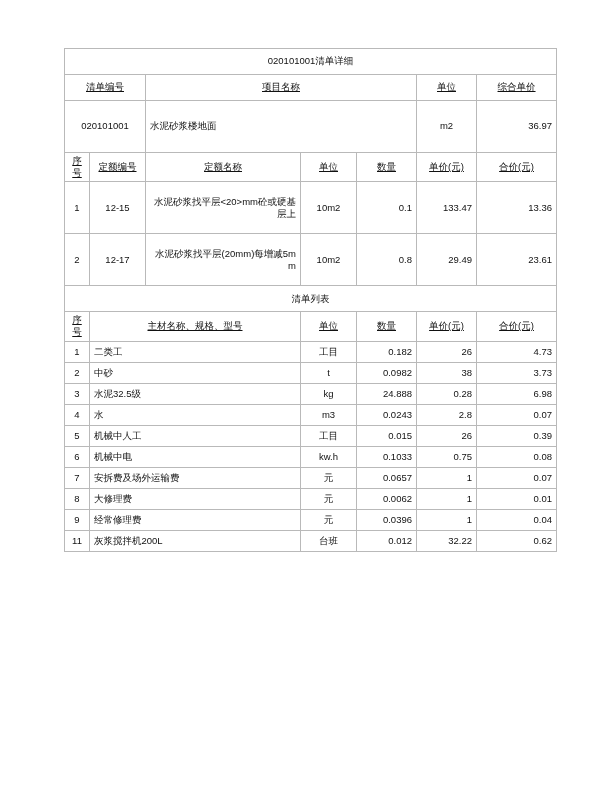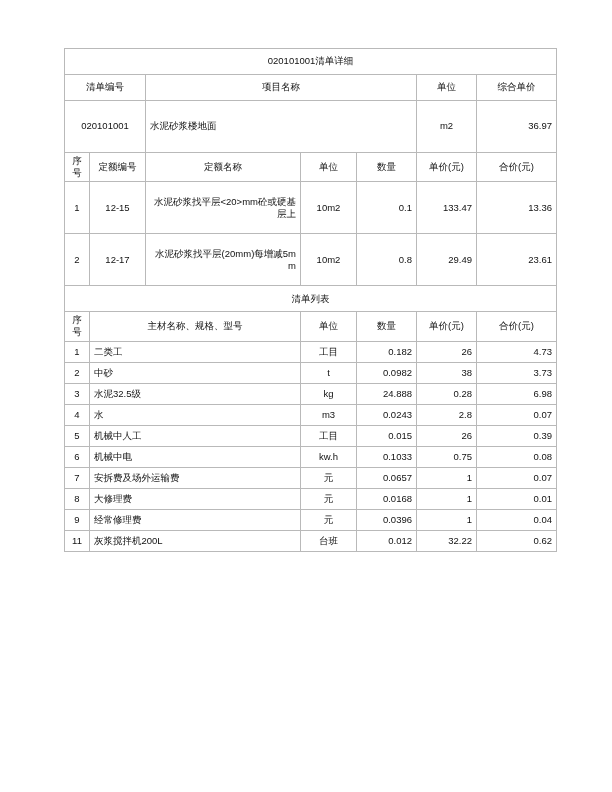--- a/index.html
+++ b/index.html
@@ -42,20 +42,21 @@
     background: #ffffff;
   }
   .sect-title {
     text-align: center;
     height: 21px;
     font-size: 10px;
   }
   .colhead {
     text-align: center;
     height: 21px;
+    text-decoration: underline;
   }
   .c-center { text-align: center; margin-left: 20px; }
   .c-right  { text-align: right; }
   .c-left   { text-align: left; }
   .r-top-big { height: 52px; }
   .r-ded     { height: 52px; }
   .r-item    { height: 21px; }
   .nowrapnum {
     font-variant-numeric: tabular-nums;
     white-space: nowrap;
@@ -198,21 +199,21 @@
         <td colspan="2" class="c-left">安拆费及场外运输费</td>
         <td class="c-center">元</td>
         <td class="c-right nowrapnum">0.0657</td>
         <td class="c-right nowrapnum">1</td>
         <td class="c-right nowrapnum">0.07</td>
       </tr>
       <tr class="r-item">
         <td class="c-center">8</td>
         <td colspan="2" class="c-left">大修理费</td>
         <td class="c-center">元</td>
-        <td class="c-right nowrapnum">0.0168</td>
+        <td class="c-right nowrapnum">0.0062</td>
         <td class="c-right nowrapnum">1</td>
         <td class="c-right nowrapnum">0.01</td>
       </tr>
       <tr class="r-item">
         <td class="c-center">9</td>
         <td colspan="2" class="c-left">经常修理费</td>
         <td class="c-center">元</td>
         <td class="c-right nowrapnum">0.0396</td>
         <td class="c-right nowrapnum">1</td>
         <td class="c-right nowrapnum">0.04</td>

